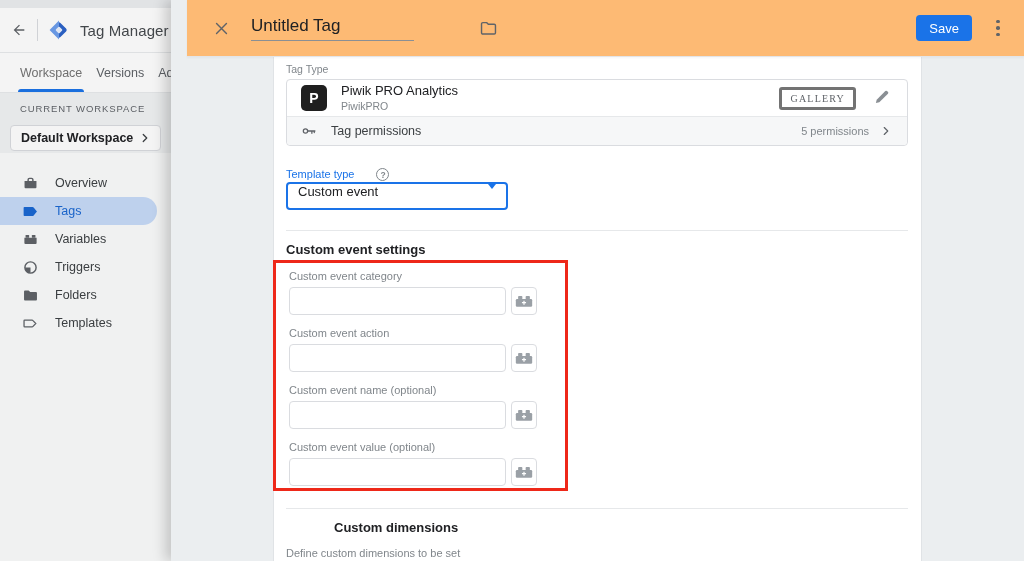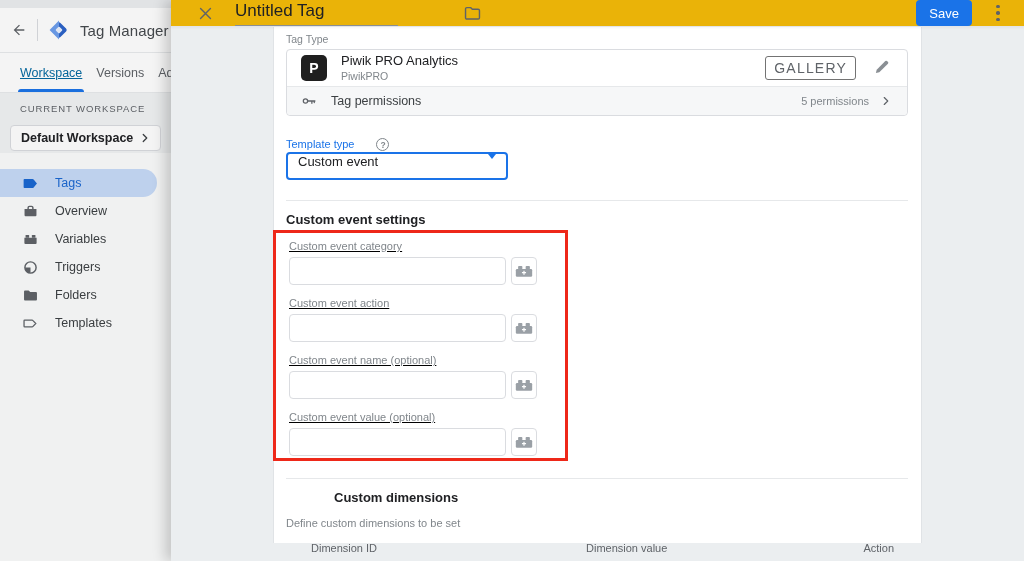--- a/index.html
+++ b/index.html
@@ -9,60 +9,60 @@
   
   .sidebar { position:absolute; left:0; top:8px; width:171px; height:561px; background:#fbfcfc; overflow:hidden; }
   .side-header { height:45px; background:#fff; border-bottom:1px solid #e8eaed; display:flex; align-items:center; padding-left:8px; }
   .back-btn { width:22px; height:22px; display:flex; align-items:center; justify-content:center; cursor:pointer; }
   .vdiv { width:1px; height:22px; background:#dadce0; margin:0 7px; }
   .gtm-logo { width:24px; height:24px; margin-left:2px; }
   .app-title { font-size:15px; color:#45494d; margin-left:9px; white-space:nowrap; font-weight:400; letter-spacing:.1px; }
 
   .side-tabs { height:40px; background:#fff; border-bottom:1px solid #e8eaed; display:flex; align-items:center; padding-left:20px; gap:14px; }
   .tab { position:relative; font-size:12.5px; color:#5f6368; height:100%; display:flex; align-items:center; white-space:nowrap; cursor:pointer; font-weight:500; }
-  .tab.active { color:#0369a1;text-decoration:underline; }
+  .tab.active { color:#737373; }
   .tab.active::after { content:""; position:absolute; left:-2px; right:-2px; bottom:0; height:3px; background:#1a73e8; border-radius:3px 3px 0 0; }
 
   .ws-section { height:60px; background:#f1f3f4; padding:10px 10px 0 10px; }
   .ws-label { font-size:9.5px; letter-spacing:.9px; color:#5f6368; margin-left:10px; font-weight:500; }
   .ws-btn { margin-top:11px; height:26px; background:#fff; border:1px solid #dadce0; border-radius:4px; display:flex; align-items:center; padding:0 8px 0 10px; cursor:pointer; }
   .ws-btn-label { font-size:12.5px; font-weight:700; color:#202124; flex:1; }
 
   .side-nav { margin-top:16px; }
   .nav-item { height:28px; display:flex; align-items:center; padding-left:22px; cursor:pointer; }
   .nav-item .nav-label { margin-left:16px; font-size:12.5px; color:#3c4043; }
   .nav-item.active { background:#c7dbf8; border-radius:0 15px 15px 0; margin-right:14px; }
   .nav-item.active .nav-label { color:#1967d2; font-weight:500; }
   .nav-ico { width:17px; height:17px; flex:0 0 17px; display:flex; }
 
   .scrim { position:absolute; left:0; top:0; width:171px; height:561px; background:rgba(32,33,36,0.05); pointer-events:none; z-index:5; }
 
   
   .panel { position:absolute; left:171px; top:0; width:853px; height:561px; background:#ebeef0; box-shadow:-6px 0 12px rgba(0,0,0,0.18); z-index:10; }
-  .panel-header { height:27px; background:#eab308; display:flex; align-items:center; padding:0 16px 0 14px; border-bottom:1px solid #e3e5e8; box-shadow:0 1px 2px rgba(0,0,0,.04); position:relative; z-index:2; }
+  .panel-header { height:57px; background:#fdba74; display:flex; align-items:center; padding:0 16px 0 14px; border-bottom:1px solid #e3e5e8; box-shadow:0 1px 2px rgba(0,0,0,.04); position:relative; z-index:2;margin-left:16px; }
   .close-btn { width:24px; height:24px; display:flex; align-items:center; justify-content:center; margin-left:8px; cursor:pointer; }
   .tag-title-field { margin-left:18px; width:163px; font-size:17px; color:#202124; padding-bottom:4px; border-bottom:1px solid #8a8f94; cursor:text; }
   .header-folder { margin-left:62px; width:24px; height:24px; display:flex; align-items:center; justify-content:center; cursor:pointer; }
   .spacer { flex:1; }
   .save-btn { height:26px; padding:0 13px; background:#1a73e8; color:#fff; font-size:13px; font-weight:500; border:none; border-radius:4px; display:flex; align-items:center; cursor:pointer; }
   .dots-btn { margin-left:16px; width:20px; height:24px; display:flex; flex-direction:column; align-items:center; justify-content:center; gap:3px; cursor:pointer; }
   .dots-btn i { width:3.5px; height:3.5px; border-radius:50%; background:#5f6368; }
 
   .panel-body { position:relative; height:516px; }
   .card { position:absolute; left:102px; top:0; width:649px; height:516px; background:#fff; border-left:1px solid #e0e3e6; border-right:1px solid #e0e3e6; padding:6px 13px 0 12px; }
 
   .small-label { font-size:10.5px; color:#80868b; line-height:13px; }
 
   .tagtype-box { margin-top:3px; border:1px solid #dadce0; border-radius:4px; }
   .tagtype-row1 { height:36px; display:flex; align-items:center; padding:0 14px; }
   .p-logo { width:26px; height:26px; background:#1f1f1f; border-radius:5px; color:#fff; font-size:14px; font-weight:700; display:flex; align-items:center; justify-content:center; }
   .tagtype-names { margin-left:14px; }
   .tagtype-name { font-size:13px; font-weight:500; color:#202124; line-height:14px; }
   .tagtype-vendor { font-size:10.5px; color:#80868b; line-height:12px; margin-top:2px; }
-  .gallery-badge { border:1px solid #737373; border-radius:3px; padding:3px 8px; font-size:14px; letter-spacing:1.2px; color:#5f6368; font-weight:500; }
+  .gallery-badge { border:3px solid #737373; border-radius:3px; padding:3px 8px; font-size:10px; letter-spacing:1.2px; color:#5f6368; font-weight:500;font-family:Liberation Serif, serif; }
   .pencil-btn { margin-left:17px; width:20px; height:20px; cursor:pointer; display:flex; }
   .tagtype-row2 { height:29px; background:#f6f7f8; border-top:1px solid #e6e8ea; border-radius:0 0 4px 4px; display:flex; align-items:center; padding:0 14px; cursor:pointer; }
   .perm-label { margin-left:14px; font-size:12.5px; color:#3c4043; }
   .perm-count { font-size:11px; color:#80868b; margin-right:10px; }
 
   .template-label-row { margin-top:22px; display:flex; align-items:center; gap:22px; }
   .blue-label { font-size:11px; color:#1a73e8; line-height:13px; }
   .help-circ { width:13px; height:13px; border:1px solid #80868b; border-radius:50%; font-size:8.5px; color:#80868b; display:flex; align-items:center; justify-content:center; cursor:pointer; font-weight:700; }
 
   .dropdown { margin-top:1px; width:222px; height:28px; border:2px solid #1a73e8; border-radius:4px; display:flex; padding:0 10px; cursor:pointer; background:#fff; }
@@ -70,21 +70,21 @@
   .caret { width:0; height:0; border-left:4.5px solid transparent; border-right:4.5px solid transparent; border-top:5.5px solid #1a73e8; }
 
   .hdivider { height:1px; background:#e6e8ea; }
   .div1 { margin-top:20px; }
   .div2 { margin-top:17px; }
 
   .section-heading { font-size:13px; font-weight:700; color:#202124; line-height:14px; }
   .h1 { margin-top:12px; }
   .h2 { margin-top:12px;margin-left:48px; }
 
-  .highlight-box { margin:3px 0 0 -13px; width:295px; border:3px solid #ee2819; padding:7px 28px 2px 13px;text-decoration:underline; }
+  .highlight-box { margin:3px 0 0 -13px; width:295px; border:3px solid #ee2819; padding:7px 28px 2px 13px; }
   .field-group { margin-bottom:12px; }
   .field-group:last-child { margin-bottom:0; }
   .field-label { font-size:11px; color:#80868b; line-height:13px; margin-bottom:4px; }
   .field-row { display:flex; align-items:stretch; gap:5px; }
   .text-input { width:231px; height:28px; border:1px solid #dadce0; border-radius:4px; background:#fff; }
   .var-btn { width:28px; height:28px; border:1px solid #dadce0; border-radius:4px; background:#fff; display:flex; align-items:center; justify-content:center; cursor:pointer; }
 
   .dim-desc { margin-top:12px; font-size:11px; color:#80868b; line-height:12px; }
   .dim-table-head { margin-top:13px; display:flex; font-size:11px; color:#5f6368; font-weight:500; }
   .dim-col1 { margin-left:25px; width:275px; }
@@ -124,36 +124,36 @@
       <div class="ws-label">CURRENT WORKSPACE</div>
       <div class="ws-btn">
         <span class="ws-btn-label">Default Workspace</span>
         <svg width="14" height="14" viewBox="0 0 24 24">
             <path d="M9 6l6 6-6 6" stroke="#3c4043" stroke-width="2.2" fill="none" stroke-linecap="round" stroke-linejoin="round"></path>
           </svg>
       </div>
     </div>
 
     <div class="side-nav">
-      <div class="nav-item active">
-        <span class="nav-ico">
-          <svg width="17" height="17" viewBox="0 0 20 20">
-              <path d="M2.8 4.8h9.6c.5 0 1 .22 1.3.6L17.6 10l-3.9 4.6a1.7 1.7 0 0 1-1.3.6H2.8a.9.9 0 0 1-.9-.9V5.7a.9.9 0 0 1 .9-.9z" fill="#1967d2"></path>
-            </svg>
-        </span>
-        <span class="nav-label">Tags</span>
-      </div>
       <div class="nav-item">
         <span class="nav-ico">
           <svg width="17" height="17" viewBox="0 0 20 20">
               <path d="M3 7.2h14v7.3a1.2 1.2 0 0 1-1.2 1.2H4.2A1.2 1.2 0 0 1 3 14.5z" fill="#5f6368"></path>
               <path d="M7.2 7V5.6A1.6 1.6 0 0 1 8.8 4h2.4a1.6 1.6 0 0 1 1.6 1.6V7" stroke="#5f6368" stroke-width="1.7" fill="none"></path>
             </svg>
         </span>
         <span class="nav-label">Overview</span>
+      </div>
+      <div class="nav-item active">
+        <span class="nav-ico">
+          <svg width="17" height="17" viewBox="0 0 20 20">
+              <path d="M2.8 4.8h9.6c.5 0 1 .22 1.3.6L17.6 10l-3.9 4.6a1.7 1.7 0 0 1-1.3.6H2.8a.9.9 0 0 1-.9-.9V5.7a.9.9 0 0 1 .9-.9z" fill="#1967d2"></path>
+            </svg>
+        </span>
+        <span class="nav-label">Tags</span>
       </div>
       <div class="nav-item">
         <span class="nav-ico">
           <svg width="17" height="17" viewBox="0 0 20 20">
               <path d="M2.8 8h14.4v6a1.2 1.2 0 0 1-1.2 1.2H4A1.2 1.2 0 0 1 2.8 14z" fill="#5f6368"></path>
               <rect x="4.2" y="4.8" width="4.2" height="3.2" rx=".6" fill="#5f6368"></rect>
               <rect x="11.6" y="4.8" width="4.2" height="3.2" rx=".6" fill="#5f6368"></rect>
             </svg>
         </span>
         <span class="nav-label">Variables</span>

